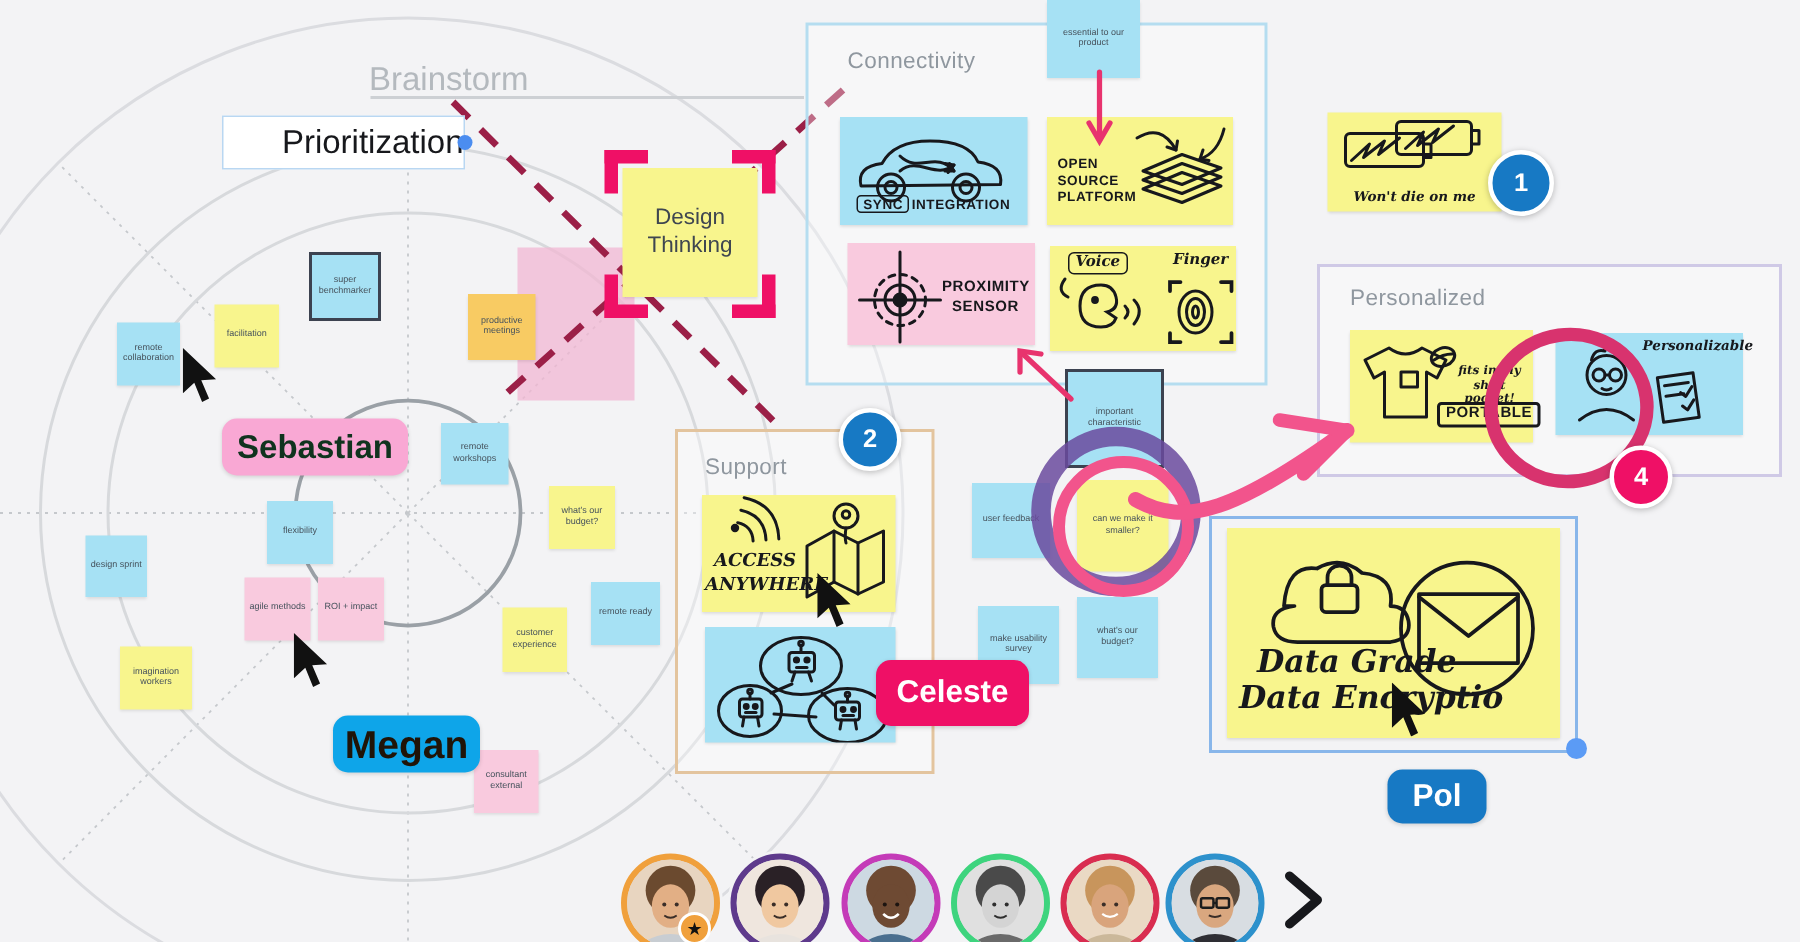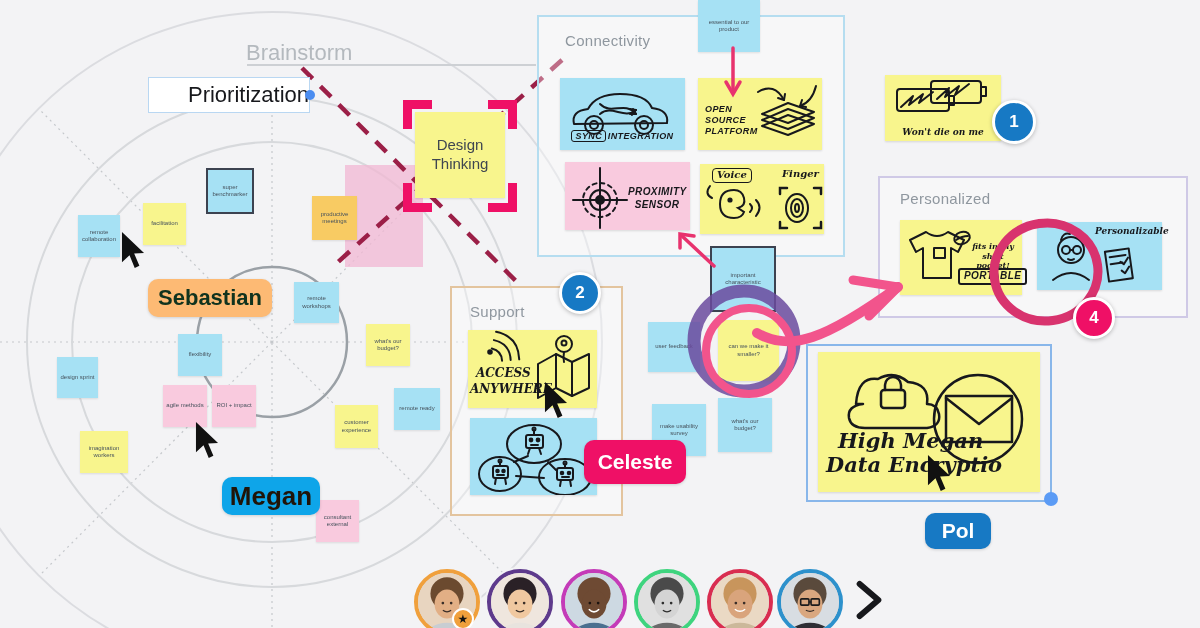--- a/index.html
+++ b/index.html
@@ -15,21 +15,21 @@
   
   .note{position:absolute;display:flex;align-items:center;justify-content:center;text-align:center;
         font-size:6px;line-height:1.25;color:#46525c;padding:3px;box-sizing:border-box;
         box-shadow:0 1px 2px rgba(0,0,0,.10);}
   .n-blue{background:#a6e1f4;} .n-yellow{background:#f8f58d;}
   .n-pink{background:#f9cade;} .n-orange{background:#f8cb63;}
   .sel{outline:2px solid #3c4250;}
   .sketch-note{position:absolute;box-shadow:0 1px 2px rgba(0,0,0,.12);box-sizing:border-box;}
 
   .print-caps{font-weight:bold;letter-spacing:.4px;color:#17181c;
-              font-family:"Liberation Sans",sans-serif;font-style:italic;}
+              font-family:"Liberation Sans",sans-serif;}
   .script{font-family:"DejaVu Serif",serif;font-style:italic;font-weight:bold;color:#17181c;}
 
   
   .tag{position:absolute;border-radius:10px;display:flex;align-items:center;justify-content:center;
        font-weight:bold;box-shadow:0 1px 3px rgba(0,0,0,.15);}
 
   
   .badge{position:absolute;border-radius:50%;display:flex;align-items:center;justify-content:center;
          color:#fff;font-weight:bold;font-size:17px;border:3px solid #fff;
          box-shadow:0 1px 4px rgba(0,0,0,.25);box-sizing:border-box;}
@@ -295,21 +295,21 @@
   <svg class="abs" style="left:0;top:0" width="222" height="140" viewBox="0 0 222 140">
     <g fill="none" stroke="#17181c" stroke-width="2.5" stroke-linecap="round" stroke-linejoin="round">
       <path d="M45,52 q-16,2 -14,14 q2,10 16,10 h62 q14,-2 12,-14 q-2,-10 -12,-10 q3,-20 -19,-22 q-14,-12 -30,-3 q-20,-3 -22,25 z"></path>
       <circle cx="160" cy="67" r="44"></circle>
       <rect x="63" y="38" width="24" height="18" rx="3"></rect>
       <path d="M67,38 v-5 a8,8 0 0 1 16,0 v5"></path>
       <rect x="128" y="44" width="66" height="46" fill="#f8f58d"></rect>
       <path d="M128,46 L161,72 L194,46"></path>
     </g>
   </svg>
-  <div class="script abs" style="left:20px;top:76px;font-size:21px">High Megan</div>
+  <div class="script abs" style="left:20px;top:76px;font-size:21px">Data Grade</div>
   <div class="script abs" style="left:8px;top:100px;font-size:21px">Data Encryptio</div>
 </div>
 <div class="abs" style="left:1044px;top:492px;width:14px;height:14px;border-radius:50%;background:#5b9bf5;z-index:4"></div>
 
 <svg class="abs" style="left:0;top:0;z-index:5;pointer-events:none" width="1200" height="628">
 
   <g stroke="#e8336e" stroke-width="3.5" fill="none" stroke-linecap="round">
     <line x1="733" y1="48" x2="733" y2="92"></line>
       <path d="M726,82 L733,94 L740,82"></path>
   </g>
@@ -337,21 +337,21 @@
 <div class="badge" style="left:559px;top:272px;width:42px;height:42px;background:#1779c4;z-index:6">
     <span>2</span>
   </div>
 <div class="badge" style="left:1073px;top:297px;width:42px;height:42px;background:#ef1066;z-index:6">
     <span>4</span>
   </div>
 
 <svg class="abs" style="left:120px;top:232px;z-index:7" width="26" height="36" viewBox="0 0 19 31">
   <path d="M0 0 L0 26 L6.5 20 L11 31 L15 29 L10.5 18.5 L19 18 Z" fill="#111"></path>
   </svg>
-<div class="tag" style="left:148px;top:279px;width:124px;height:38px;background:#fdba74;color:#10331e;font-size:22px;z-index:7">
+<div class="tag" style="left:148px;top:279px;width:124px;height:38px;background:#f9a8d4;color:#10331e;font-size:22px;z-index:7">
     <span>Sebastian</span>
   </div>
 
 <svg class="abs" style="left:194px;top:422px;z-index:7" width="26" height="36" viewBox="0 0 19 31">
   <path d="M0 0 L0 26 L6.5 20 L11 31 L15 29 L10.5 18.5 L19 18 Z" fill="#111"></path>
   </svg>
 <div class="tag" style="left:222px;top:477px;width:98px;height:38px;background:#0ea5e9;color:#201408;font-size:26px;z-index:7">
     <span>Megan</span>
   </div>
 

